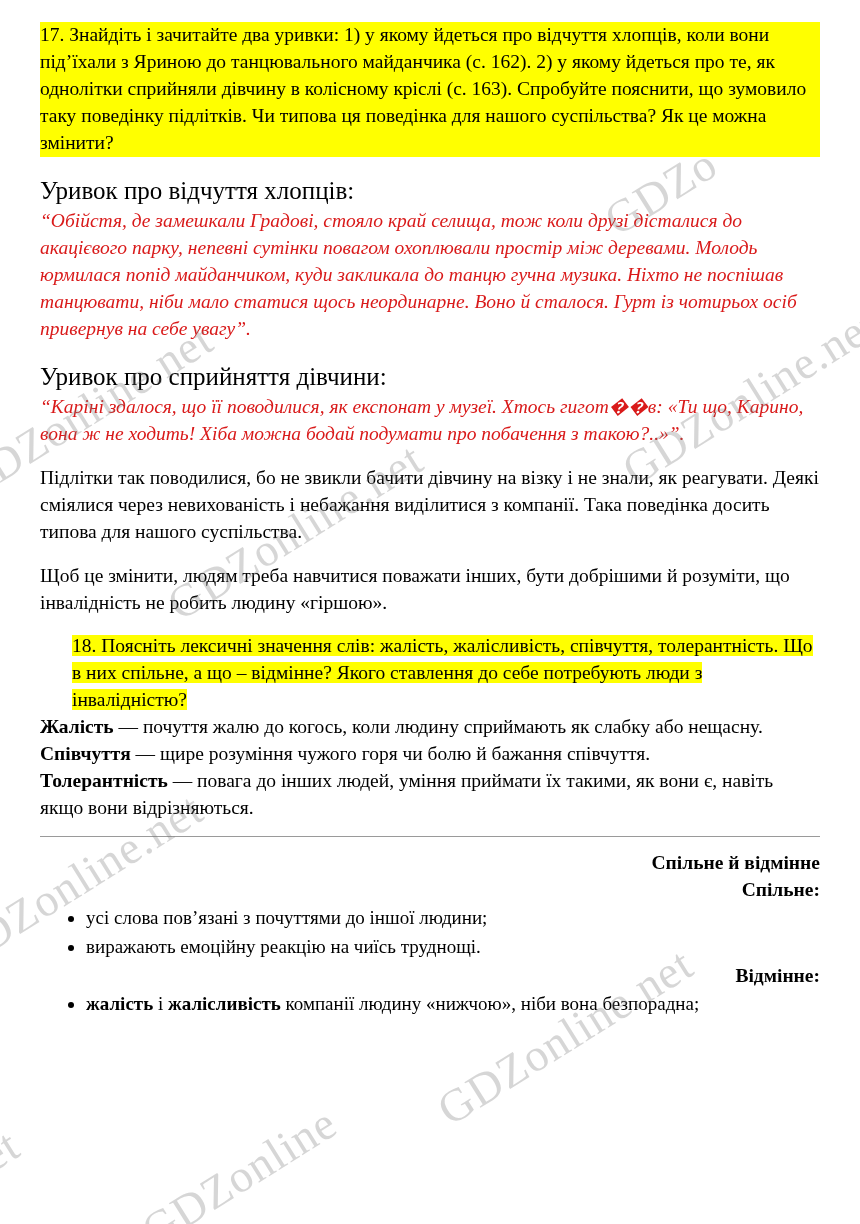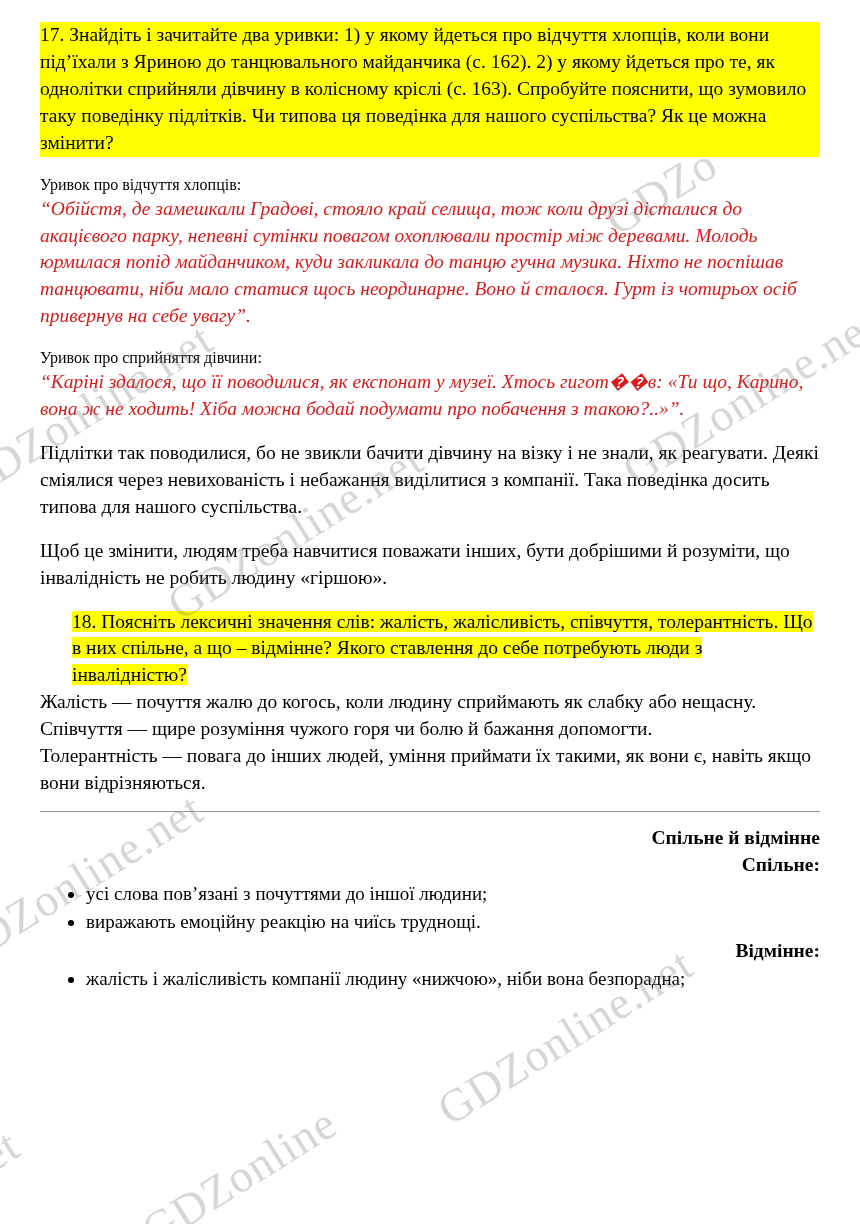--- a/index.html
+++ b/index.html
@@ -64,25 +64,25 @@
     background: #ffff00;
     box-decoration-break: clone;
     margin-left: 32px;
     -webkit-box-decoration-break: clone;
   }
   .quote {
     color: #d91a1a;
     font-style: italic;
   }
   .label {
-    font-size: 16px;
+    font-size: 25px;
     line-height: 1.38;
   }
   .bold {
-    font-weight: normal;
+    font-weight: bold;
     text-align: right;
   }
   .divider {
     border: 0;
     border-top: 1px solid #9a9a9a;
     margin: 14px 0 12px 0;
   }
   ul {
     margin: 2px 0 2px 0;
     padding-left: 46px;
@@ -121,21 +121,21 @@
   <div class="block">
     <p>Щоб це змінити, людям треба навчитися поважати інших, бути добрішими й розуміти, що інвалідність не робить людину «гіршою».</p>
   </div>
 
   <div class="block tight">
     <p><span class="hl-inline">18. Поясніть лексичні значення слів: жалість, жалісливість, співчуття, толерантність. Що в них спільне, а що – відмінне? Якого ставлення до себе потребують люди з інвалідністю?</span></p>
   </div>
 
   <div>
     <p><span class="bold">Жалість</span><span> — почуття жалю до когось, коли людину сприймають як слабку або нещасну.</span></p>
-    <p><span class="bold">Співчуття</span><span> — щире розуміння чужого горя чи болю й бажання допомогти.</span></p>
+    <p><span class="bold">Співчуття</span><span> — щире розуміння чужого горя чи болю й бажання співчуття.</span></p>
     <p><span class="bold">Толерантність</span><span> — повага до інших людей, уміння приймати їх такими, як вони є, навіть якщо вони відрізняються.</span></p>
   </div>
 
   <hr class="divider">
 
   <p class="sub-head">Спільне й відмінне</p>
   <p class="sub-head">Спільне:</p>
   <ul>
     <li>усі слова пов’язані з почуттями до іншої людини;</li>
     <li>виражають емоційну реакцію на чиїсь труднощі.</li>

